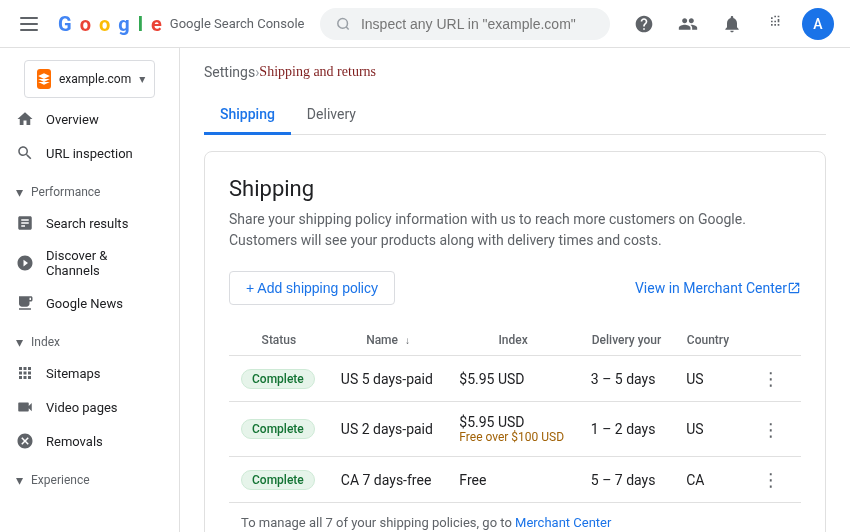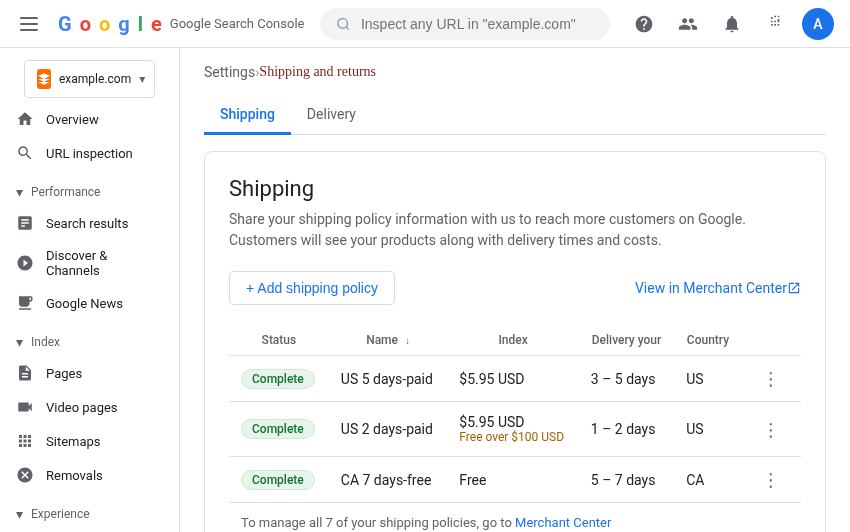--- a/index.html
+++ b/index.html
@@ -265,40 +265,32 @@
     </div>
 
     <div class="nav-section">
       <div class="nav-section-header">
         <span style="font-size:14px;">▾</span>
         <span>Index</span>
       </div>
       <div class="nav-item">
         <span class="nav-icon">
           <svg width="18" height="18" viewBox="0 0 24 24" fill="#5f6368">
-              <path d="M14 2H6c-1.1 0-1.99.9-1.99 2L4 20c0 1.1.89 2 1.99 2H18c1.1 0 2-.9 2-2V8l-6-6zm2 16H8v-2h8v2zm0-4H8v-2h8v2zm-3-5V3.5L18.5 9H13z"></path>
-            </svg>
-        </span>
-        <span>Pages</span>
+              <path d="M4 8h4V4H4v4zm6 12h4v-4h-4v4zm-6 0h4v-4H4v4zm0-6h4v-4H4v4zm6 0h4v-4h-4v4zm6-10v4h4V4h-4zm-6 4h4V4h-4v4zm6 6h4v-4h-4v4zm0 6h4v-4h-4v4z"></path>
+            </svg>
+        </span>
+        <span>Sitemaps</span>
       </div>
       <div class="nav-item">
         <span class="nav-icon">
           <svg width="18" height="18" viewBox="0 0 24 24" fill="#5f6368">
               <path d="M17 10.5V7c0-.55-.45-1-1-1H4c-.55 0-1 .45-1 1v10c0 .55.45 1 1 1h12c.55 0 1-.45 1-1v-3.5l4 4v-11l-4 4z"></path>
             </svg>
         </span>
         <span>Video pages</span>
-      </div>
-      <div class="nav-item">
-        <span class="nav-icon">
-          <svg width="18" height="18" viewBox="0 0 24 24" fill="#5f6368">
-              <path d="M4 8h4V4H4v4zm6 12h4v-4h-4v4zm-6 0h4v-4H4v4zm0-6h4v-4H4v4zm6 0h4v-4h-4v4zm6-10v4h4V4h-4zm-6 4h4V4h-4v4zm6 6h4v-4h-4v4zm0 6h4v-4h-4v4z"></path>
-            </svg>
-        </span>
-        <span>Sitemaps</span>
       </div>
       <div class="nav-item">
         <span class="nav-icon">
           <svg width="18" height="18" viewBox="0 0 24 24" fill="#5f6368">
               <path d="M12 2C6.47 2 2 6.47 2 12s4.47 10 10 10 10-4.47 10-10S17.53 2 12 2zm5 13.59L15.59 17 12 13.41 8.41 17 7 15.59 10.59 12 7 8.41 8.41 7 12 10.59 15.59 7 17 8.41 13.41 12 17 15.59z"></path>
             </svg>
         </span>
         <span>Removals</span>
       </div>
     </div>

